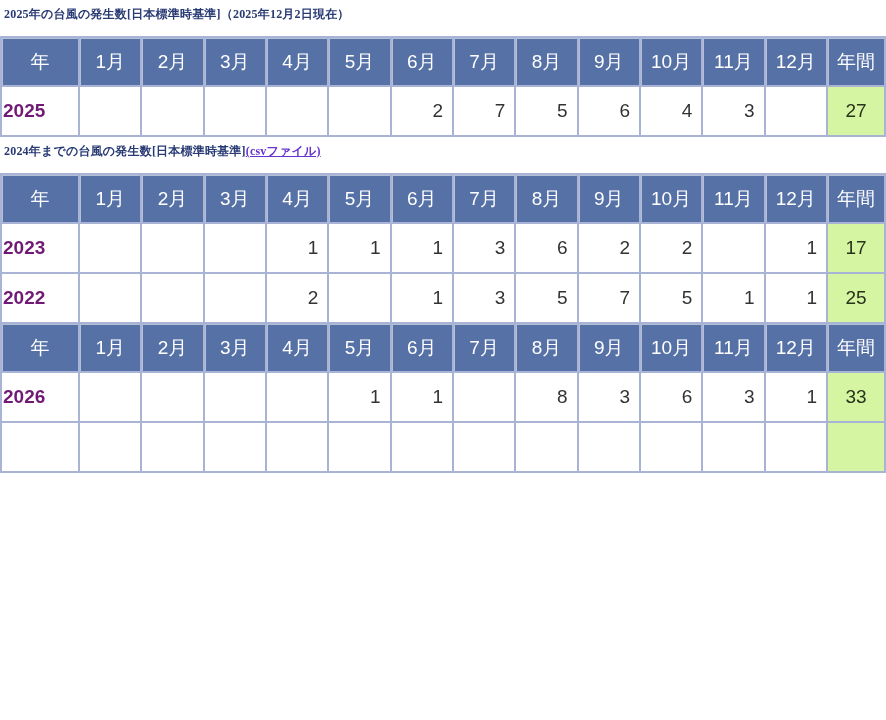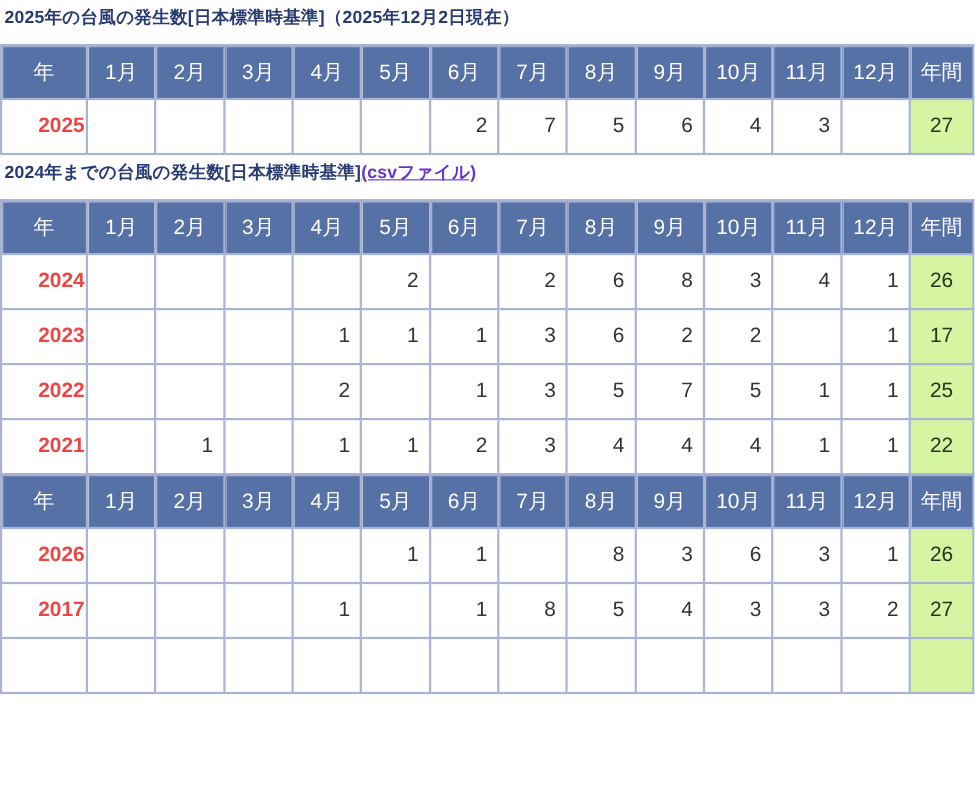--- a/index.html
+++ b/index.html
@@ -8,24 +8,25 @@
     background: #ffffff;
   }
   body {
     width: 886px;
     height: 720px;
     overflow: hidden;
     font-family: "Liberation Sans", "DejaVu Sans", sans-serif;
   }
   .page-title {
     margin: 6px 0 13px 4px;
-    font-size: 16px;
+    font-size: 12px;
     font-weight: bold;
     color: #283a73;
     letter-spacing: 0.2px;
+    font-family: Liberation Serif, serif;
   }
   .page-title a {
     color: #6633cc;
     text-decoration: underline;
     cursor: pointer;
   }
   .title-gap {
   }
   table.typhoon {
     width: 886px;
@@ -47,22 +48,22 @@
     box-shadow: inset 1px 1px 0 rgba(255,255,255,0.55);
   }
   .typhoon td {
     height: 46px;
     background: #ffffff;
     border: 2px solid #a9b3d6;
     color: #333333;
   }
   .typhoon td.year {
     font-weight: bold;
-    color: #ef4444;
-    text-align: right;
+    color: #701a75;
+    text-align: left;
     margin-left: 28px;
   }
   .typhoon td.num {
     text-align: right;
     padding-right: 9px;
   }
   .typhoon td.annual {
     background: #d5f5a2;
     font-weight: normal;
     color: #29321a;
@@ -157,36 +158,20 @@
         <th>6月</th>
         <th>7月</th>
         <th>8月</th>
         <th>9月</th>
         <th>10月</th>
         <th>11月</th>
         <th>12月</th>
         <th>年間</th>
       </tr>
       <tr>
-        <td class="year">2024</td>
-        <td class="num"></td>
-        <td class="num"></td>
-        <td class="num"></td>
-        <td class="num"></td>
-        <td class="num">2</td>
-        <td class="num"></td>
-        <td class="num">2</td>
-        <td class="num">6</td>
-        <td class="num">8</td>
-        <td class="num">3</td>
-        <td class="num">4</td>
-        <td class="num">1</td>
-        <td class="annual">26</td>
-      </tr>
-      <tr>
         <td class="year">2023</td>
         <td class="num"></td>
         <td class="num"></td>
         <td class="num"></td>
         <td class="num">1</td>
         <td class="num">1</td>
         <td class="num">1</td>
         <td class="num">3</td>
         <td class="num">6</td>
         <td class="num">2</td>
@@ -203,36 +188,20 @@
         <td class="num">2</td>
         <td class="num"></td>
         <td class="num">1</td>
         <td class="num">3</td>
         <td class="num">5</td>
         <td class="num">7</td>
         <td class="num">5</td>
         <td class="num">1</td>
         <td class="num">1</td>
         <td class="annual">25</td>
-      </tr>
-      <tr>
-        <td class="year">2021</td>
-        <td class="num"></td>
-        <td class="num">1</td>
-        <td class="num"></td>
-        <td class="num">1</td>
-        <td class="num">1</td>
-        <td class="num">2</td>
-        <td class="num">3</td>
-        <td class="num">4</td>
-        <td class="num">4</td>
-        <td class="num">4</td>
-        <td class="num">1</td>
-        <td class="num">1</td>
-        <td class="annual">22</td>
       </tr>
       <tr>
         <th>年</th>
         <th>1月</th>
         <th>2月</th>
         <th>3月</th>
         <th>4月</th>
         <th>5月</th>
         <th>6月</th>
         <th>7月</th>
@@ -250,37 +219,21 @@
         <td class="num"></td>
         <td class="num"></td>
         <td class="num">1</td>
         <td class="num">1</td>
         <td class="num"></td>
         <td class="num">8</td>
         <td class="num">3</td>
         <td class="num">6</td>
         <td class="num">3</td>
         <td class="num">1</td>
-        <td class="annual">26</td>
-      </tr>
-      <tr>
-        <td class="year">2017</td>
-        <td class="num"></td>
-        <td class="num"></td>
-        <td class="num"></td>
-        <td class="num">1</td>
-        <td class="num"></td>
-        <td class="num">1</td>
-        <td class="num">8</td>
-        <td class="num">5</td>
-        <td class="num">4</td>
-        <td class="num">3</td>
-        <td class="num">3</td>
-        <td class="num">2</td>
-        <td class="annual">27</td>
+        <td class="annual">33</td>
       </tr>
       <tr>
         <td class="year"></td>
         <td class="num"></td>
         <td class="num"></td>
         <td class="num"></td>
         <td class="num"></td>
         <td class="num"></td>
         <td class="num"></td>
         <td class="num"></td>

